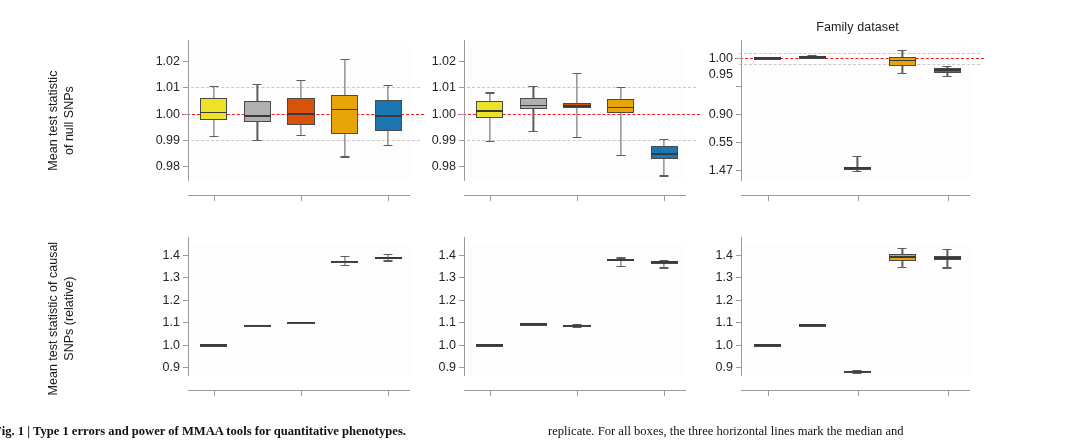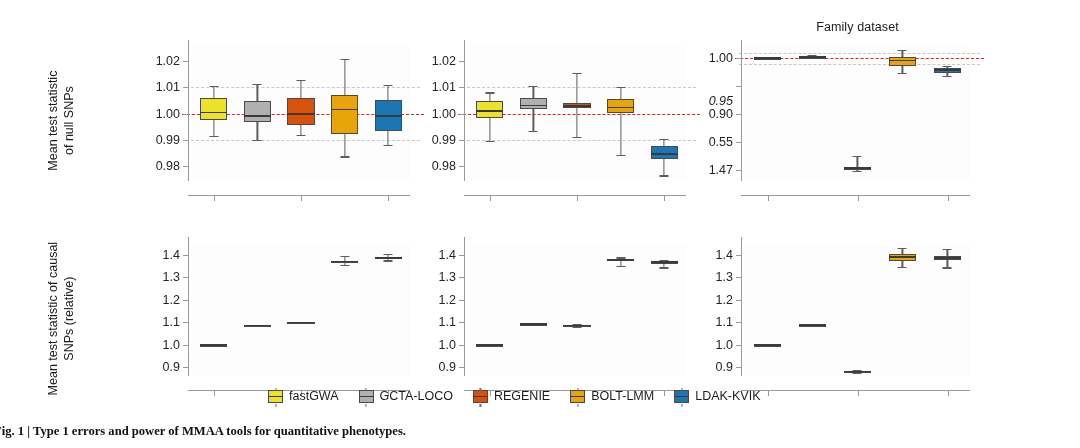--- a/index.html
+++ b/index.html
@@ -282,21 +282,21 @@
         </div>
         <div class="axis-v" style="height: 141px;"></div>
         <div class="axis-h" style="top: 149px; width: 229px;"></div>
         <div class="tick" style="top: 123.843px;"></div>
         <div class="ticklabel" style="top: 123.843px;">1.47</div>
         <div class="tick" style="top: 95.9504px;"></div>
         <div class="ticklabel" style="top: 95.9504px;">0.55</div>
         <div class="tick" style="top: 68.0579px;"></div>
         <div class="ticklabel" style="top: 68.0579px;">0.90</div>
         <div class="tick" style="top: 40.1653px;"></div>
-        <div class="ticklabel" style="top: 55px; font-style: italic;">0.95</div>
+        <div class="ticklabel" style="top: 28px;">0.95</div>
         <div class="tick" style="top: 12.2727px;"></div>
         <div class="ticklabel" style="top: 12.2727px;">1.00</div>
         <div class="xtick" style="left: 22.5px; top: 150px;"></div>
         <div class="xtick" style="left: 112.5px; top: 150px;"></div>
         <div class="xtick" style="left: 202.5px; top: 150px;"></div>
       </div>
       <div class="panel" style="left: 192px; top: 243px; width: 218px; height: 133px;">
         <div class="plotarea">
           <div class="bp" style="left: 8.284px; width: 27.032px; top: 0px; height: 133px;">
             <div class="box" style="top: 101.892px; height: 2.2px; background: rgb(176, 176, 176);"></div>
@@ -450,40 +450,21 @@
         <div class="tick" style="top: 34.2644px;"></div>
         <div class="ticklabel" style="top: 34.2644px;">1.3</div>
         <div class="tick" style="top: 11.722px;"></div>
         <div class="ticklabel" style="top: 11.722px;">1.4</div>
         <div class="xtick" style="left: 22.5px; top: 148px;"></div>
         <div class="xtick" style="left: 112.5px; top: 148px;"></div>
         <div class="xtick" style="left: 202.5px; top: 148px;"></div>
       </div>
     </div>
 
-  <div class="legend" id="legend" style="left:268px;top:389px;">
-      <div class="leg-item">
-        <span class="leg-key" style="background: rgb(236, 226, 39);"></span>
-        <span>fastGWA</span>
-      </div>
-      <div class="leg-item">
-        <span class="leg-key" style="background: rgb(176, 176, 176);"></span>
-        <span>GCTA-LOCO</span>
-      </div>
-      <div class="leg-item">
-        <span class="leg-key" style="background: rgb(217, 82, 12);"></span>
-        <span>REGENIE</span>
-      </div>
-      <div class="leg-item">
-        <span class="leg-key" style="background: rgb(232, 165, 10);"></span>
-        <span>BOLT-LMM</span>
-      </div>
-      <div class="leg-item">
-        <span class="leg-key" style="background: rgb(29, 118, 180);"></span>
-        <span>LDAK-KVIK</span>
-      </div>
-    </div>
 
   <div class="caption cap-left">
     <b>Fig. 1 | Type 1 errors and power of MMAA tools for quantitative phenotypes.</b>
   </div>
+  <div class="caption cap-right">
+    <span>replicate. For all boxes, the three horizontal lines mark the median and</span>
+  </div>
 
 </div>
 
 </body></html>

